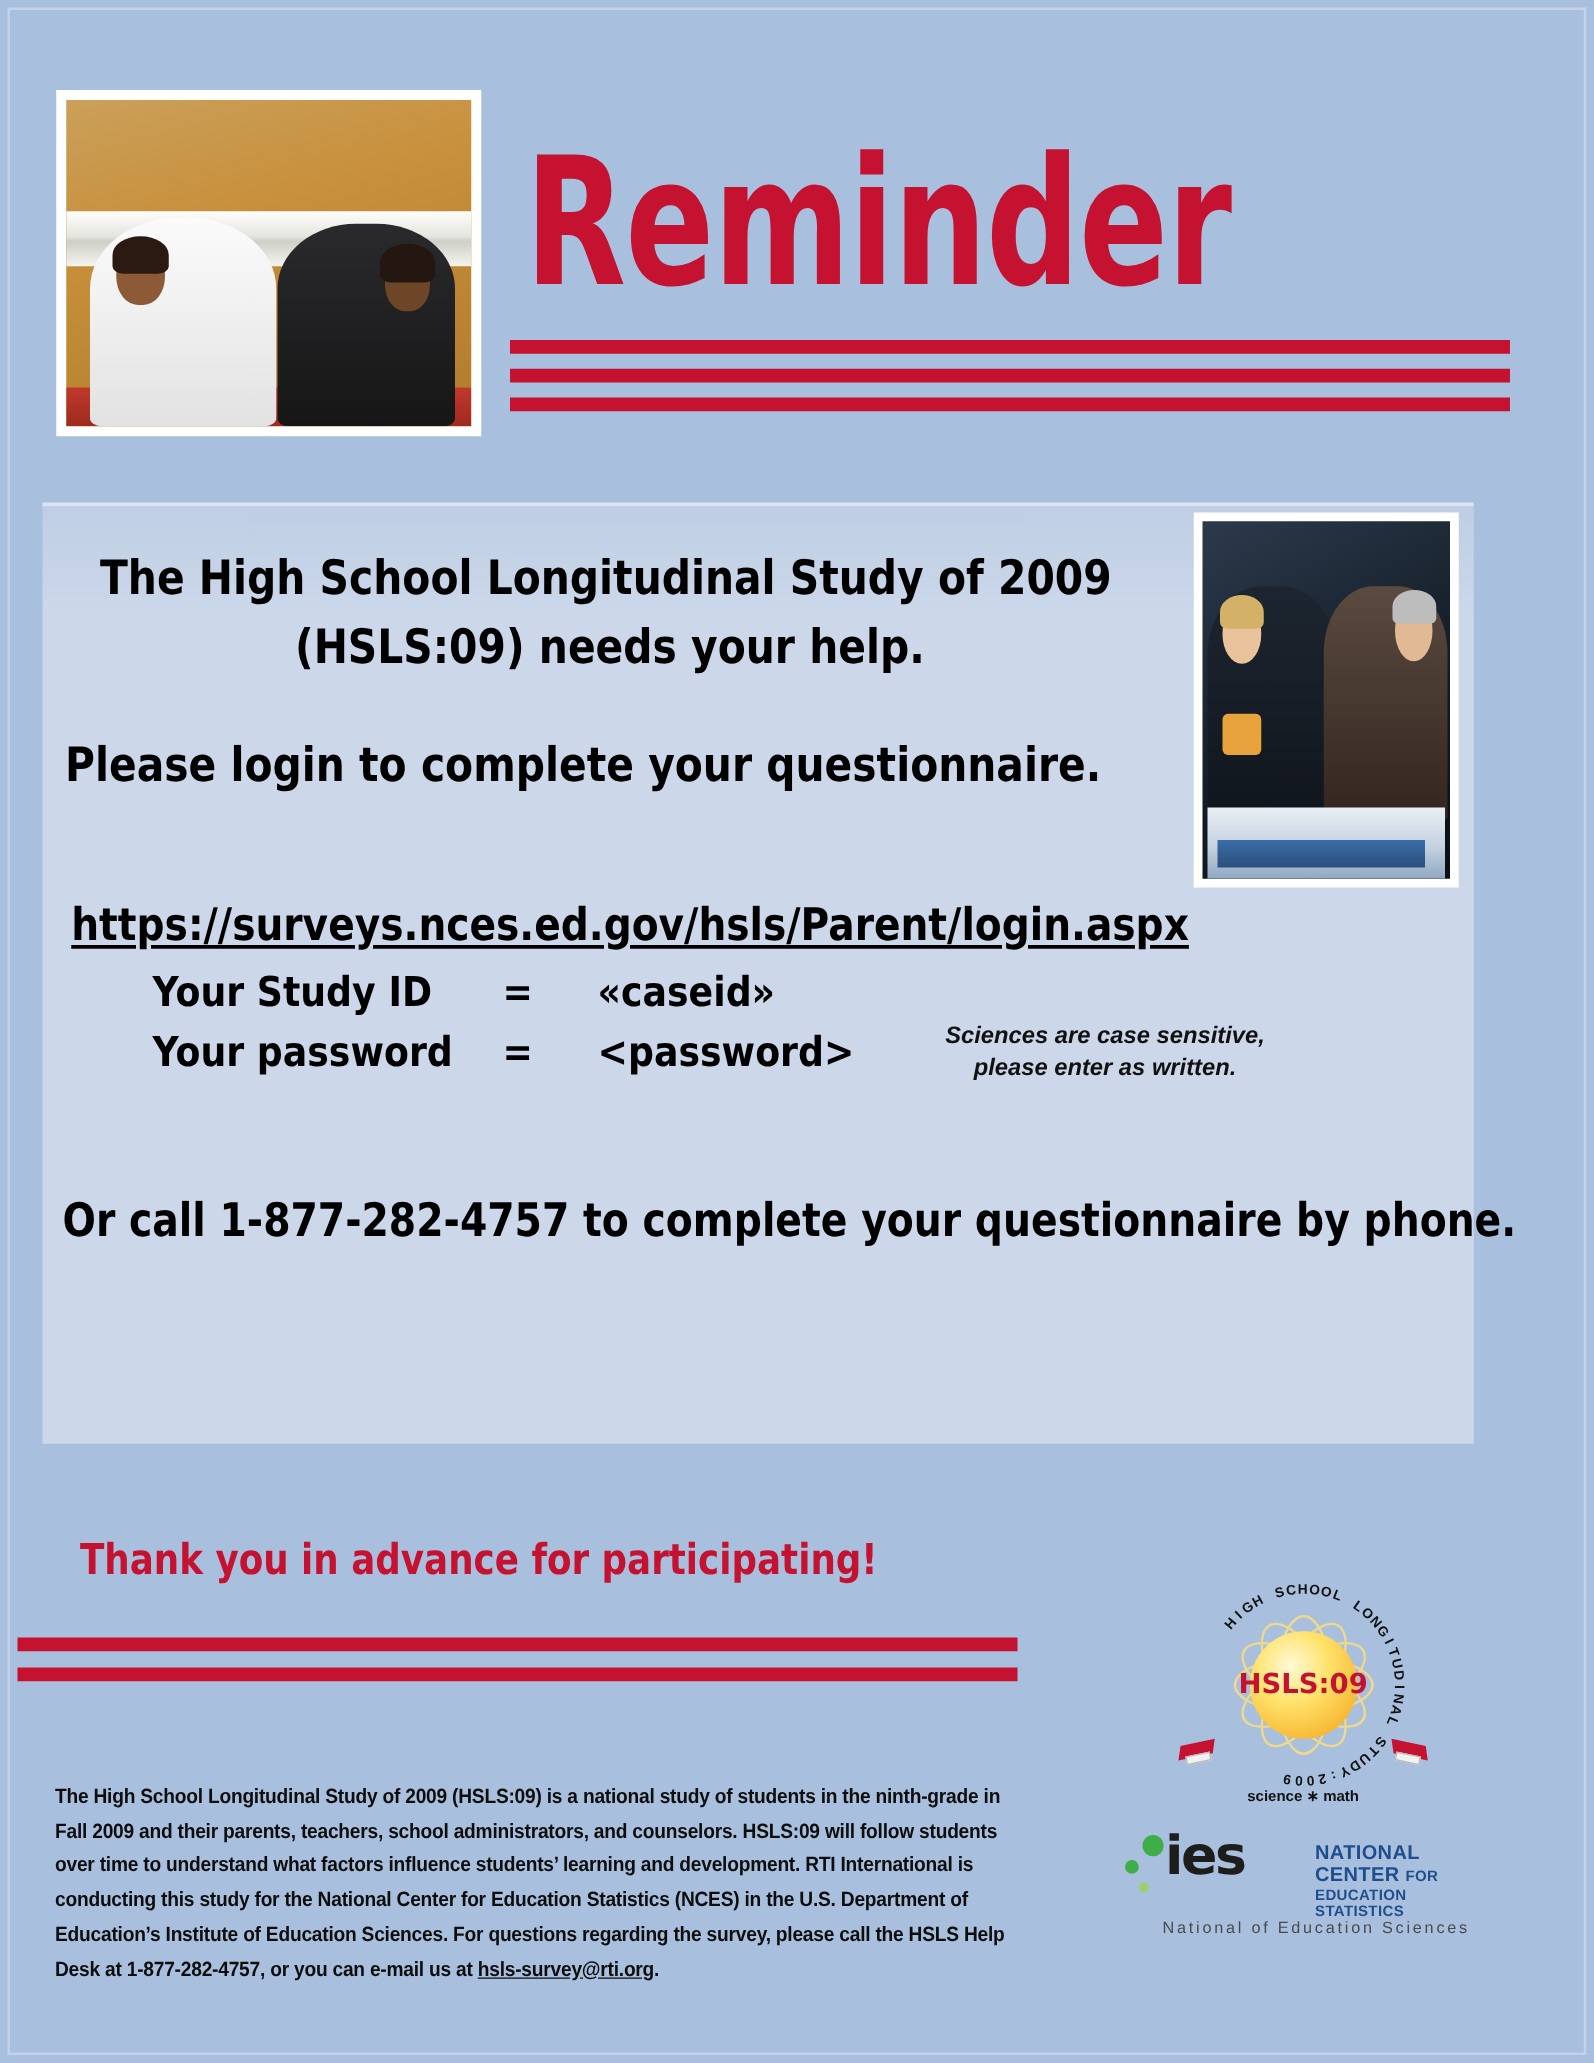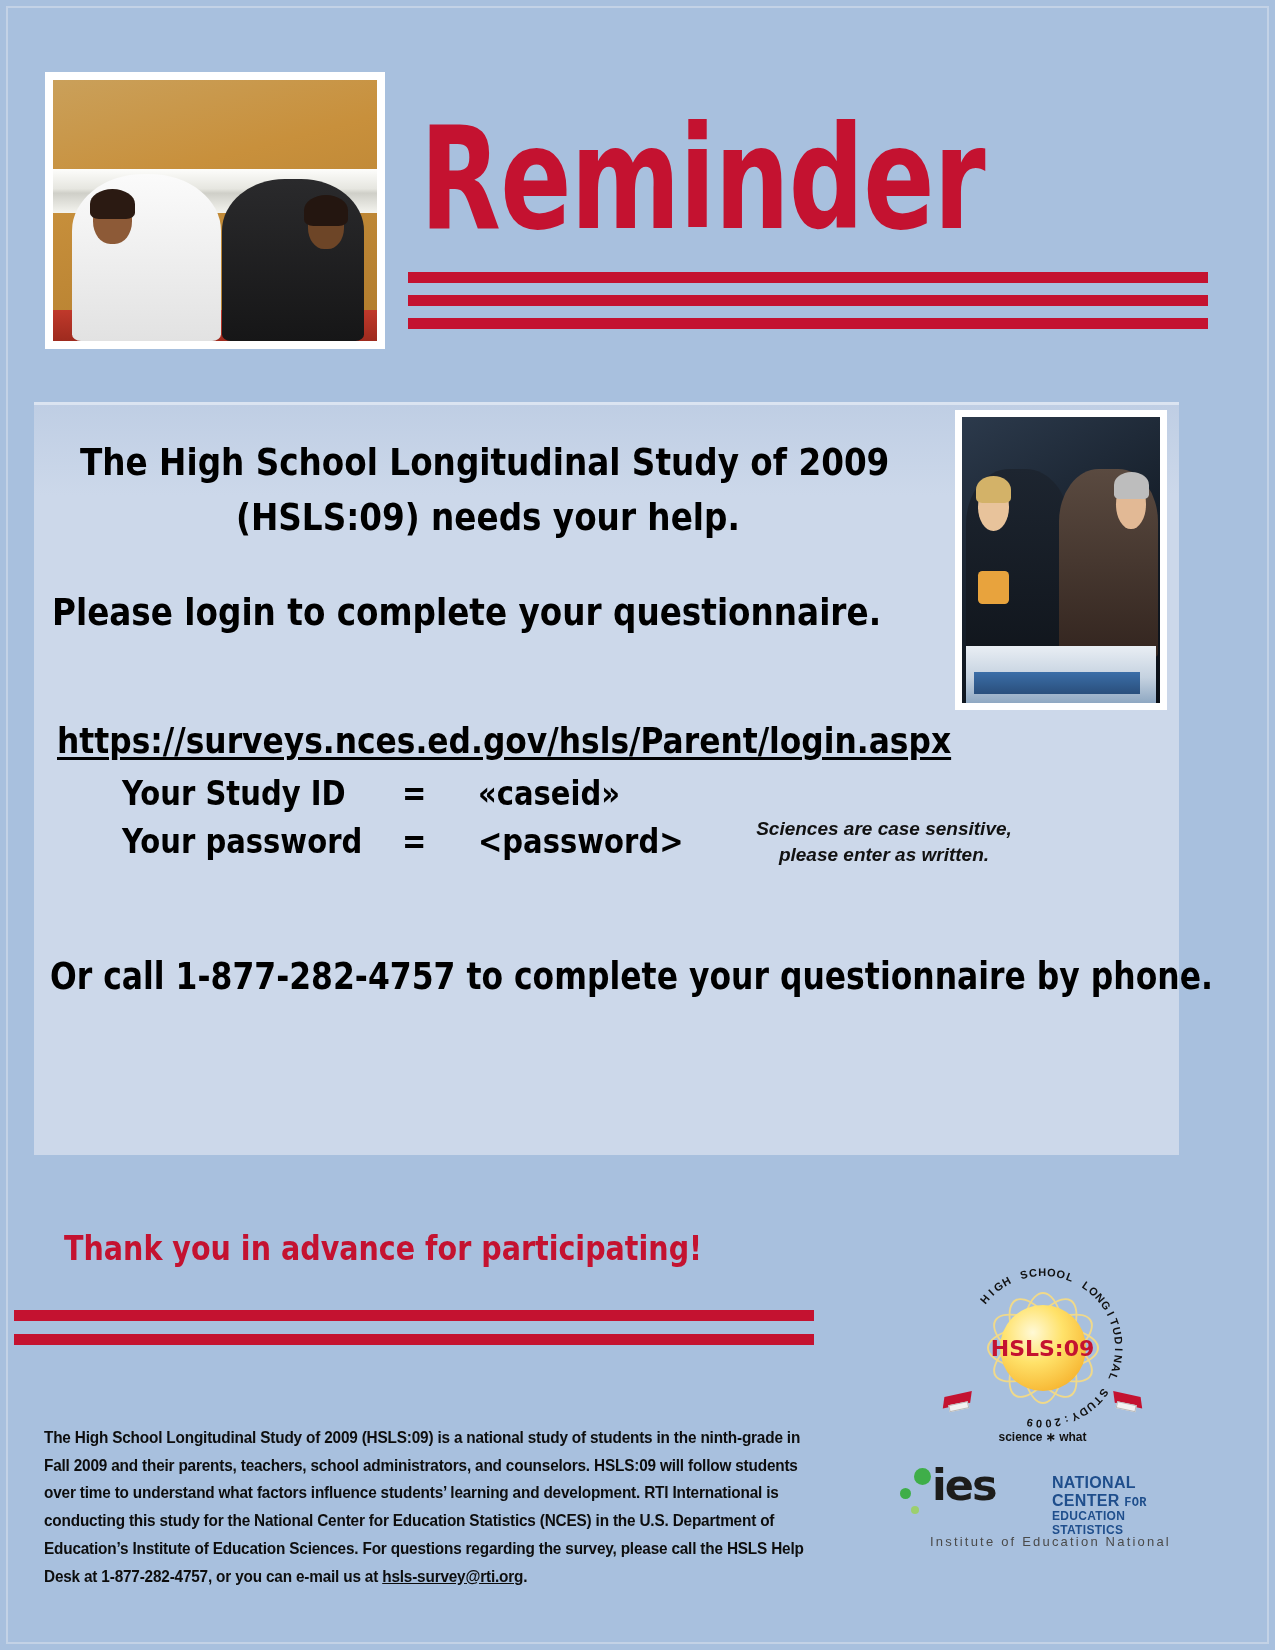--- a/index.html
+++ b/index.html
@@ -188,21 +188,21 @@
   .ies-dots{position:absolute;left:0;top:6px;width:34px;height:52px;}
   .ies-dots i{position:absolute;border-radius:50%;background:#3fae49;display:block;}
   .d1{width:17px;height:17px;left:14px;top:0;}
   .d2{width:11px;height:11px;left:0;top:20px;}
   .d3{width:8px;height:8px;left:11px;top:38px;background:#9ccf6e !important;}
   .ies-word{position:absolute;left:32px;top:-2px;
     font-family:"DejaVu Sans","Liberation Sans",sans-serif;
     font-weight:bold;font-size:43px;color:#1d1d1b;letter-spacing:-2px;}
   .ies-nces{position:absolute;left:152px;top:12px;line-height:1.12;}
   .ies-nces .l1{font-family:"Liberation Sans",sans-serif;font-size:16px;font-weight:bold;color:#1f4e8c;letter-spacing:.3px;}
-  .ies-nces .l1 em{font-style:normal;font-size:12px;font-family:Liberation Mono, monospace;}
+  .ies-nces .l1 em{font-style:normal;font-size:12px;}
   .ies-nces .l2{font-family:"Liberation Sans",sans-serif;font-size:12px;font-weight:bold;color:#1f4e8c;letter-spacing:.3px;}
   .ies-tag{position:absolute;left:30px;top:72px;
     font-family:"Liberation Sans",sans-serif;font-size:13px;color:#4a4a4a;letter-spacing:2.2px;}
 </style>
 </head>
 <body>
 
 <div class="page">
 
   <div class="outer-frame"></div>
@@ -327,30 +327,30 @@
       </div>
     <div class="logo-center">HSLS:09</div>
     <div class="cap cap-l">
       <div class="top"></div>
       <div class="base"></div>
     </div>
     <div class="cap cap-r">
       <div class="top"></div>
       <div class="base"></div>
     </div>
-    <div class="sci-math">science ∗ what</div>
+    <div class="sci-math">science ∗ math</div>
   </div>
 
   <div class="ies">
     <div class="ies-dots">
       <i class="d1"></i>
       <i class="d2"></i>
       <i class="d3"></i>
     </div>
     <div class="ies-word">ies</div>
     <div class="ies-nces">
       <div class="l1"><span>NATIONAL CENTER</span> <em>FOR</em></div>
       <div class="l2">EDUCATION STATISTICS</div>
     </div>
-    <div class="ies-tag">Institute of Education National</div>
+    <div class="ies-tag">National of Education Sciences</div>
   </div>
 
 </div>
 
 </body></html>

